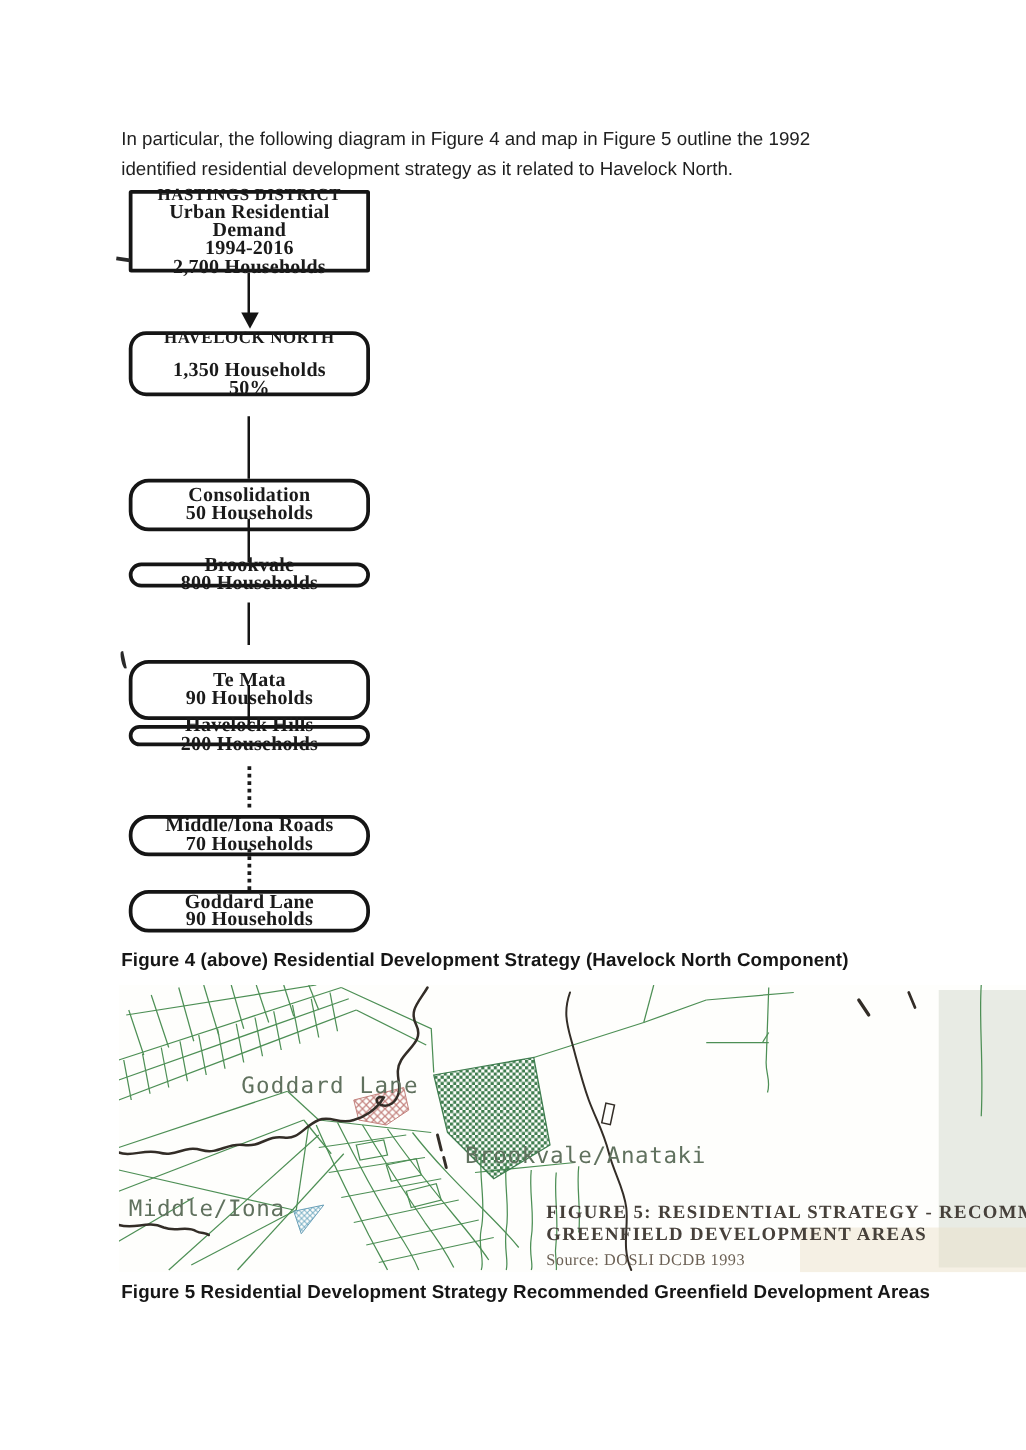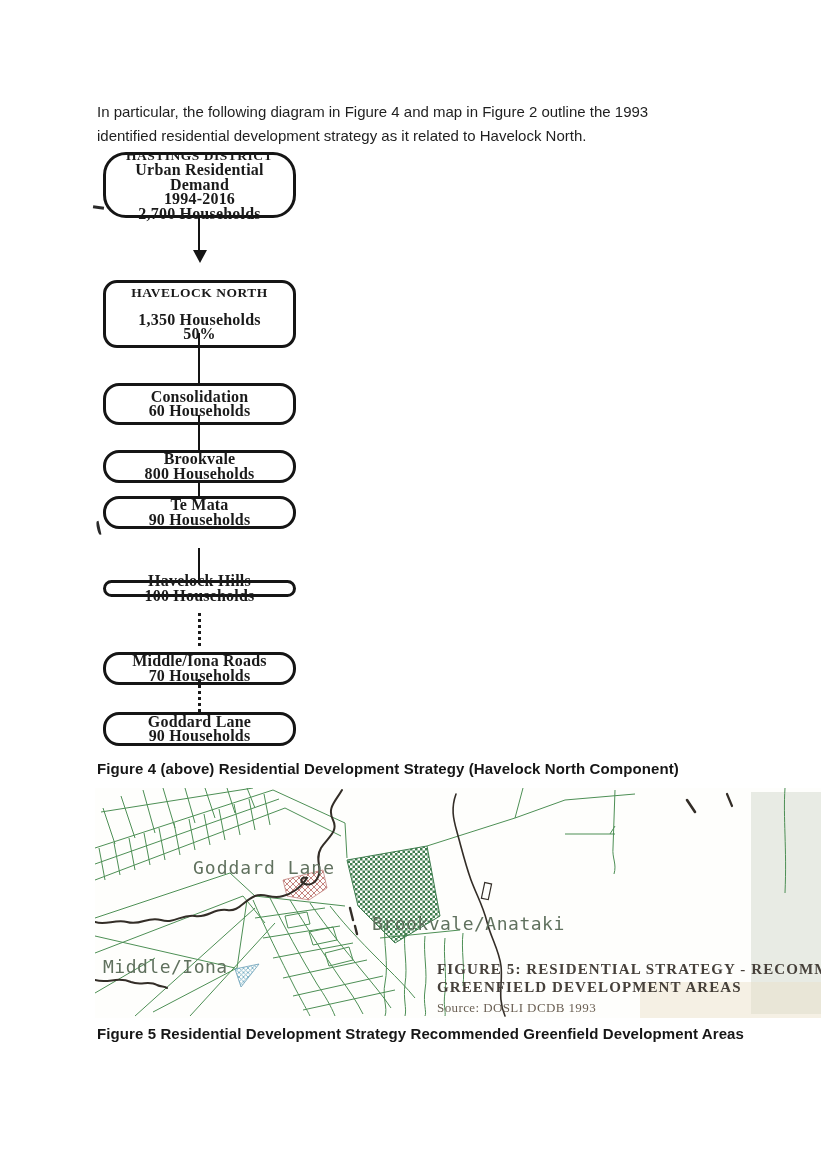--- a/index.html
+++ b/index.html
@@ -15,26 +15,26 @@
   }
   
   .fnode {
     position:absolute; left:103px; width:193px; background:#fff;
     border:3px solid #151515; display:flex; flex-direction:column;
     justify-content:center; align-items:center; text-align:center;
     font-family:"Liberation Serif", serif; color:#1a1a1a;
   }
   .fnode .fl { font-size:16px; line-height:14.5px; font-weight:700; letter-spacing:.2px; }
   .fnode .fl.t { font-size:13.5px; letter-spacing:.5px; }
-  .n1 { top:152px; height:66px; border-radius:23px; }
-  .n2 { top:280px; height:68px; border-radius:14px; }
+  .n1 { top:152px; height:66px; border-radius:2px; }
+  .n2 { top:265px; height:52px; border-radius:14px; }
   .n2 .fl.t { margin-bottom:12px; }
   .n3 { top:383px; height:42px; border-radius:16px; }
-  .n4 { top:450px; height:33px; border-radius:16px; }
-  .n5 { top:496px; height:33px; border-radius:16px; }
+  .n4 { top:450px; height:20px; border-radius:16px; }
+  .n5 { top:528px; height:48px; border-radius:16px; }
   .n6 { top:580px; height:17px; border-radius:16px; }
   .n7 { top:652px; height:33px; border-radius:16px; }
   .n8 { top:712px; height:34px; border-radius:16px; }
   .conn { position:absolute; left:198px; width:0; border-left:2.5px solid #141414; }
   .conn.dotted { border-left:3px dotted #1a1a1a; }
   .c1 { top:218px; height:34px; }
   .c2 { top:333px; height:50px; }
   .c3 { top:415px; height:35px; }
   .c4 { top:482px; height:34px; }
   .c5 { top:548px; height:32px; }
@@ -60,21 +60,21 @@
   .map svg { display:block; }
   .maplabel { font-family:"DejaVu Sans Mono", monospace; fill:#60715e; }
   .maptitle { font-family:"Liberation Serif", serif; font-weight:700; fill:#46403a; letter-spacing:1.1px; }
   .mapsource { font-family:"Liberation Serif", serif; fill:#6b6054; letter-spacing:.4px; }
 </style>
 </head>
 <body>
 
 <div class="page">
 
-  <p class="intro">In particular, the following diagram in Figure 4 and map in Figure 2 outline the 1993 identified residential development strategy as it related to Havelock North.</p>
+  <p class="intro">In particular, the following diagram in Figure 4 and map in Figure 5 outline the 1992 identified residential development strategy as it related to Havelock North.</p>
 
   <div>
 
     <div class="fnode n1">
       <div class="fl t">HASTINGS DISTRICT</div>
       <div class="fl">Urban Residential Demand</div>
       <div class="fl">1994-2016</div>
       <div class="fl">2,700 Households</div>
     </div>
 
@@ -84,42 +84,42 @@
     <div class="fnode n2">
       <div class="fl t">HAVELOCK NORTH</div>
       <div class="fl">1,350 Households</div>
       <div class="fl">50%</div>
     </div>
 
     <div class="conn c2"></div>
 
     <div class="fnode n3">
       <div class="fl">Consolidation</div>
-      <div class="fl">60 Households</div>
+      <div class="fl">50 Households</div>
     </div>
 
     <div class="conn c3"></div>
 
     <div class="fnode n4">
       <div class="fl">Brookvale</div>
       <div class="fl">800 Households</div>
     </div>
 
     <div class="conn c4"></div>
 
     <div class="fnode n5">
       <div class="fl">Te Mata</div>
       <div class="fl">90 Households</div>
     </div>
 
     <div class="conn c5"></div>
 
     <div class="fnode n6">
       <div class="fl">Havelock Hills</div>
-      <div class="fl">100 Households</div>
+      <div class="fl">200 Households</div>
     </div>
 
     <div class="conn c6 dotted"></div>
 
     <div class="fnode n7">
       <div class="fl">Middle/Iona Roads</div>
       <div class="fl">70 Households</div>
     </div>
 
     <div class="conn c7 dotted"></div>

